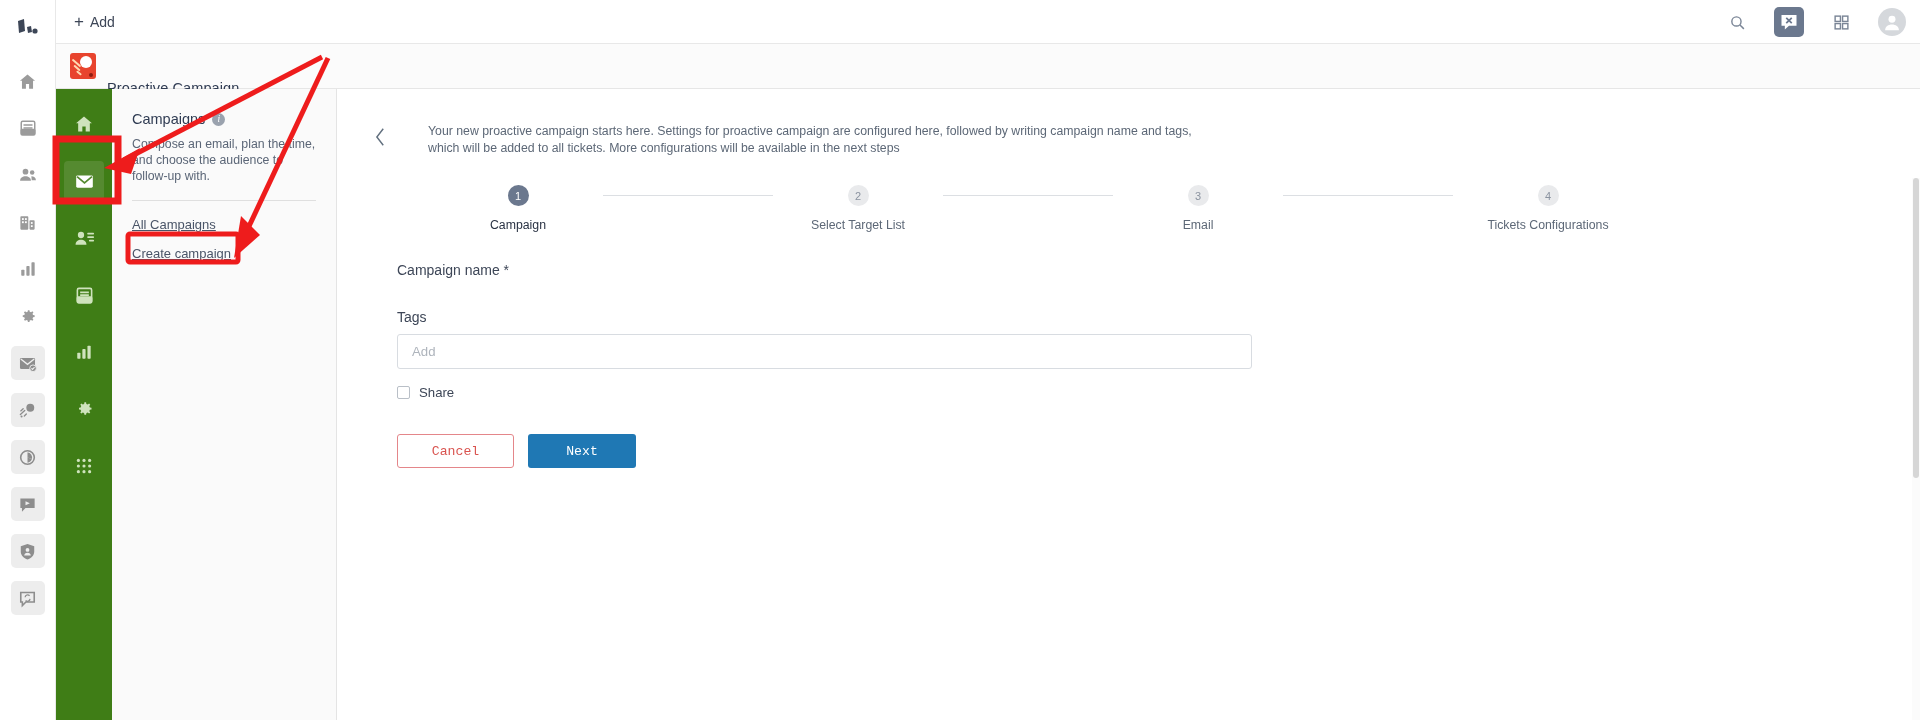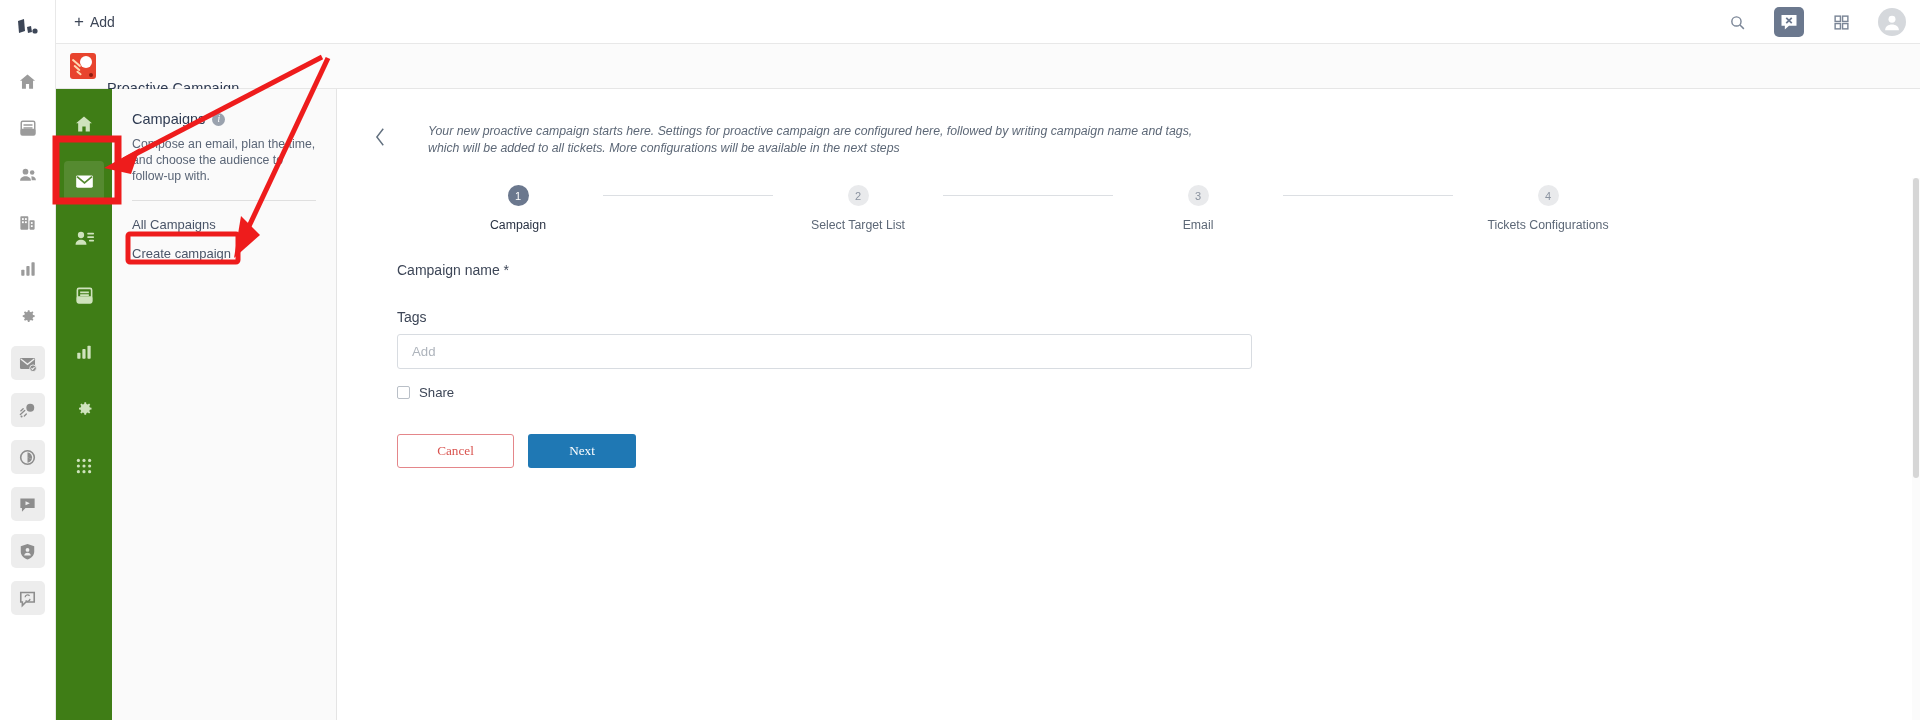--- a/index.html
+++ b/index.html
@@ -103,34 +103,34 @@
   .cam-title-row { display: flex; align-items: center; gap: 7px; }
   .cam-title { font-size: 14.5px; color: #2f3b52; }
   .info-dot {
     width: 13px; height: 13px; border-radius: 50%; background: #9aa2ae;
     color: #fff; font-size: 9.5px; line-height: 13px; text-align: center;
     font-family: "Liberation Serif", serif; font-style: italic;
   }
   .cam-desc { margin-top: 9px; font-size: 12.3px; line-height: 16px; color: #5b6677; }
   .cam-rule { margin-top: 16px; border-top: 1px solid #dfdfdf; }
   .cam-links { margin-top: 16px; display: flex; flex-direction: column; gap: 12px; align-items: flex-start; }
-  .cam-link { font-size: 13px; color: #4a5568; }
+  .cam-link { font-size: 13px; color: #4a5568; text-decoration: underline; }
   .cam-link-wrap { position: relative; display: inline-block; }
 
   
   .main { flex: 1 1 auto; background: #ffffff; padding: 28px 0 0 0; overflow: hidden; position: relative; }
   .main-inner { padding-left: 30px; }
   .head-row { display: flex; align-items: flex-start; }
   .back-chevron {
     width: 26px; flex: 0 0 26px; color: #62707f; padding-top: 10px;
     display: flex; justify-content: center;
   }
   .head-text { padding-left: 35px; }
   .page-title { font-size: 23.5px; color: #2a3344; font-weight: 400; line-height: 30px; }
-  .page-sub { margin-top: 6px; font-size: 12.3px; line-height: 17px; color: #5d6877; max-width: 790px; font-style: italic; }
+  .page-sub { margin-top: 6px; font-size: 12.3px; line-height: 17px; color: #5d6877; max-width: 790px; }
 
   
   .stepper { margin-top: 28px; margin-left: 66px; width: 1210px; position: relative; }
   .step-circle {
     width: 21px; height: 21px; border-radius: 50%; background: #e9eaec;
     color: #8b93a0; font-size: 11px; display: flex; align-items: center; justify-content: center;
   }
   .step-circle.active { background: #6b788e; color: #ffffff; }
   .step-label { margin-top: 12px; font-size: 12.3px; color: #5d6877; white-space: nowrap; }
   .step-label.active { color: #2a3344; }
@@ -152,21 +152,21 @@
   .helper { margin-top: 10px; font-size: 11.5px; line-height: 15px; color: #5d6877; }
   .share-row { margin-top: 16px; display: flex; align-items: center; gap: 9px; text-align: right; }
   .checkbox {
     width: 13px; height: 13px; border: 1px solid #b9bfc7; border-radius: 2px; background: #fff;
   }
   .share-label { font-size: 13.2px; color: #3d4657; }
   .btn-row { margin-top: 34px; display: flex; gap: 14px; }
   .btn {
     height: 34px; border-radius: 3px; font-size: 13.2px; display: flex;
     align-items: center; justify-content: center; cursor: pointer;
-    font-family: Liberation Serif, serif;
+    font-family: Liberation Mono, monospace;
   }
   .btn-cancel { width: 117px; border: 1px solid #e4868a; color: #d9534f; background: #fff; }
   .btn-next { width: 108px; border: none; background: #1f78b4; color: #ffffff; }
 
   
   .overlay { position: absolute; inset: 0; pointer-events: none; }
 
   
   .scrollbar {
     position: absolute; right: 0; top: 89px; width: 8px; bottom: 0; background: #fbfbfb;

